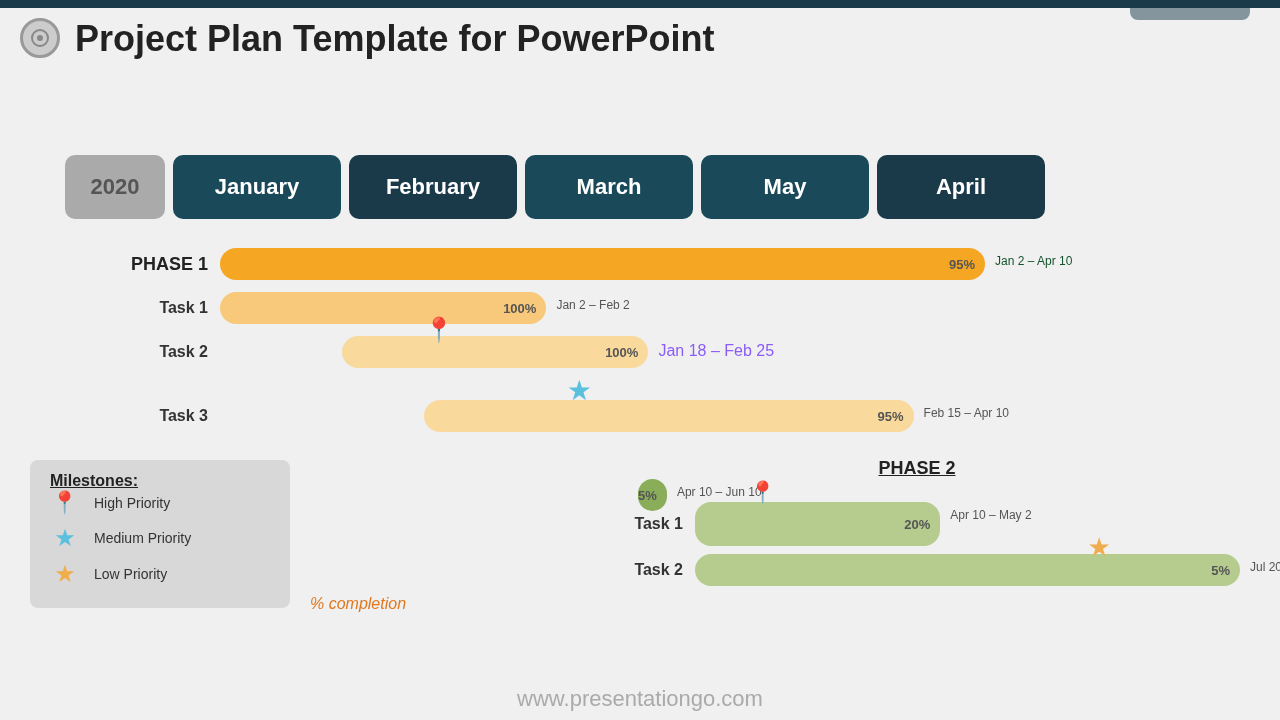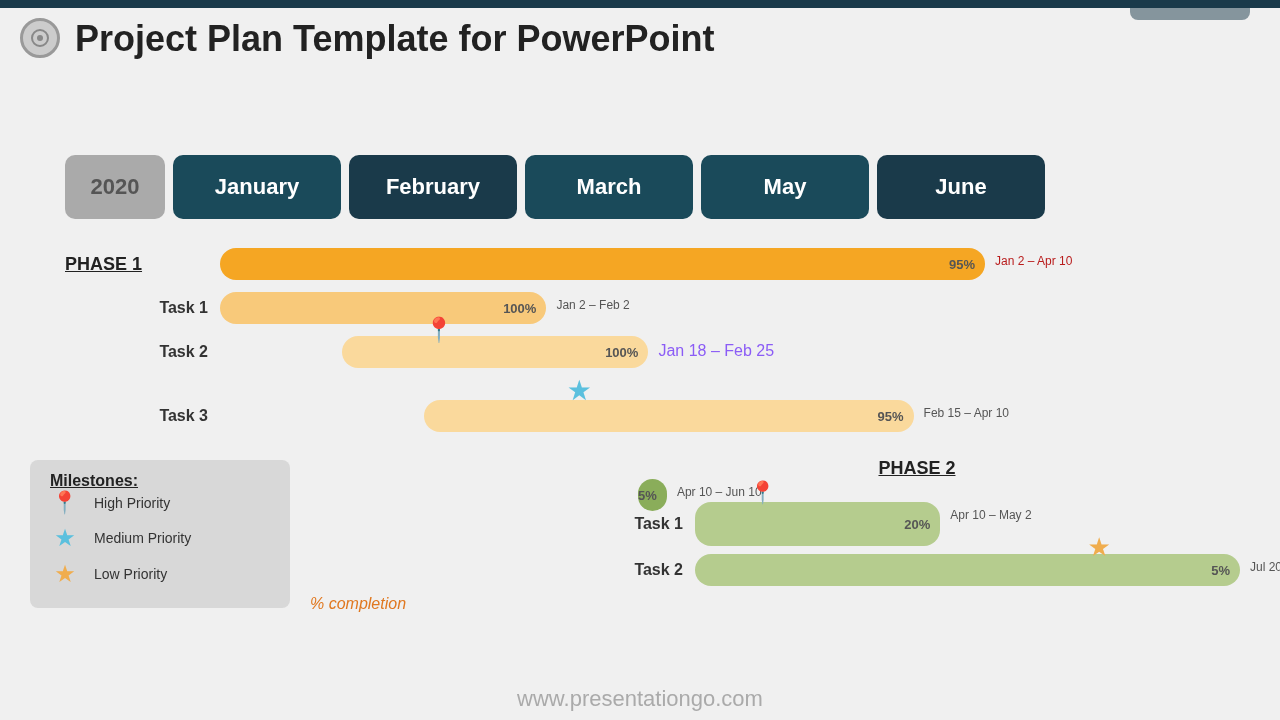--- a/index.html
+++ b/index.html
@@ -161,30 +161,30 @@
   <div style="position:absolute;top:0;right:30px;width:120px;height:20px;background:#1a3a4a;border-radius:0 0 8px 8px;opacity:0.5;"></div>
 
   <div class="title">Project Plan Template for PowerPoint</div>
 
   <div class="timeline-header">
     <div class="year-cell">2020</div>
     <div class="month-cell month-teal">January</div>
     <div class="month-cell month-dark">February</div>
     <div class="month-cell month-teal">March</div>
     <div class="month-cell month-teal">May</div>
-    <div class="month-cell month-dark">June</div>
+    <div class="month-cell month-dark">April</div>
   </div>
 
   <div style="position:absolute;top:248px;left:65px;right:40px;display:flex;align-items:center;">
-    <div style="font-size:18px;font-weight:800;text-decoration:underline;color:#222;width:155px;text-align:left;padding-right:12px;">PHASE 1</div>
+    <div style="font-size:18px;font-weight:800;color:#222;width:155px;text-align:right;padding-right:12px;">PHASE 1</div>
     <div style="position:relative;flex:1;">
       <div style="height:32px;border-radius:16px;background:#f5a623;width:75%;display:flex;align-items:center;justify-content:flex-end;padding-right:10px;font-size:13px;font-weight:700;color:#555;">
         <span>95%</span>
       </div>
-      <span style="position:absolute;left:calc(75% + 10px);top:6px;font-size:12px;color:#b91c1c;white-space:nowrap;">Jan 2 – Apr 10</span>
+      <span style="position:absolute;left:calc(75% + 10px);top:6px;font-size:12px;color:#14532d;white-space:nowrap;">Jan 2 – Apr 10</span>
     </div>
   </div>
 
   <div style="position:absolute;top:292px;left:65px;right:40px;display:flex;align-items:center;">
     <div style="font-size:16px;font-weight:600;color:#333;width:155px;text-align:right;padding-right:12px;">Task 1</div>
     <div style="position:relative;flex:1;">
 
       <div style="height:32px;border-radius:16px;background:#f8c97a;width:32%;display:flex;align-items:center;justify-content:flex-end;padding-right:10px;font-size:13px;font-weight:700;color:#555;">
         <span>100%</span>
       </div>

